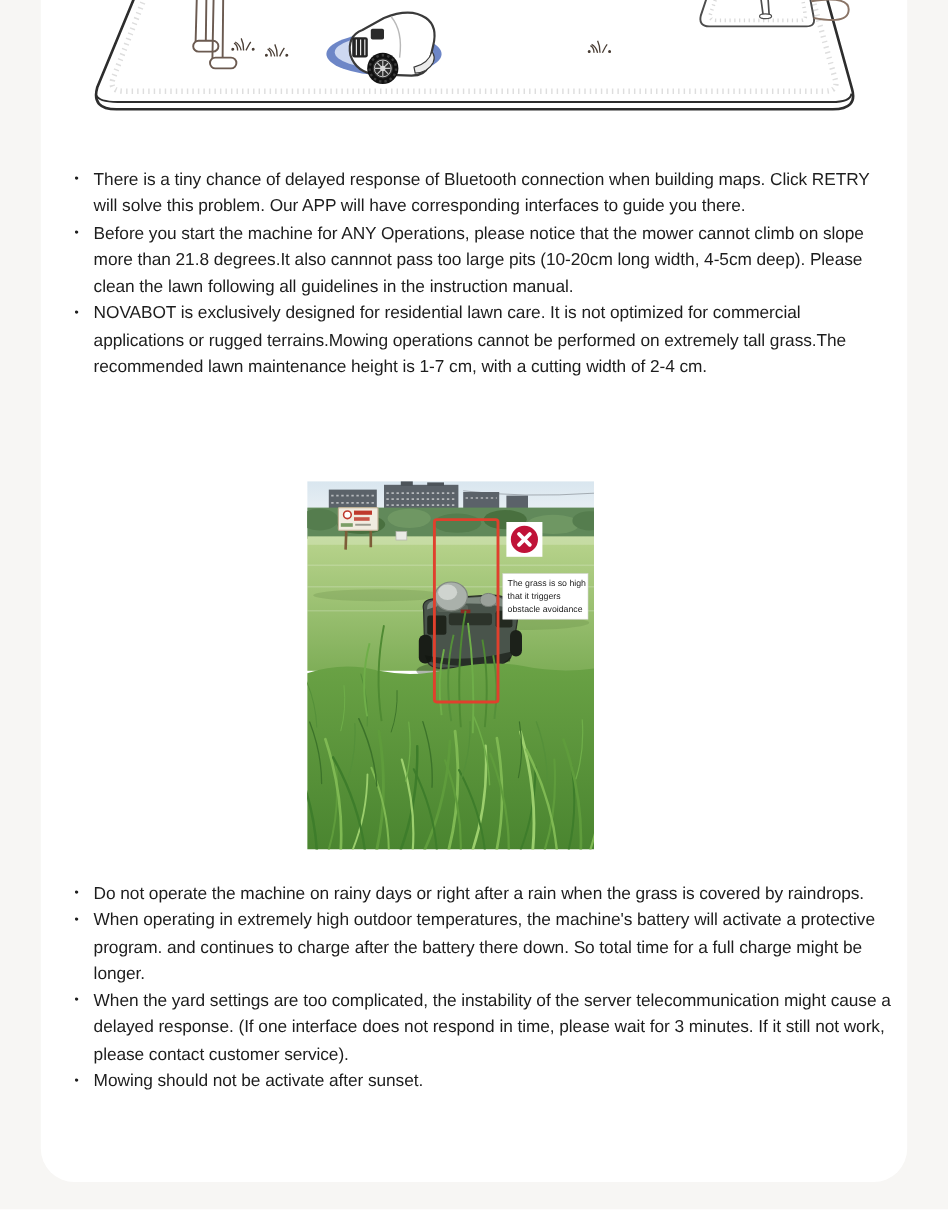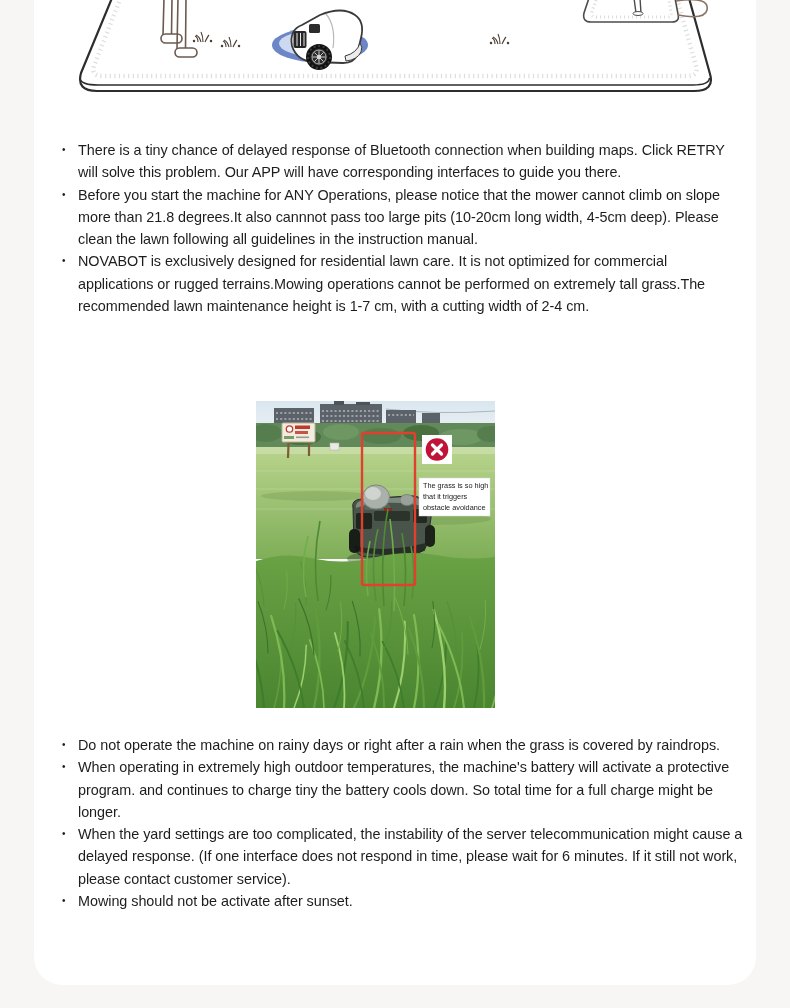--- a/index.html
+++ b/index.html
@@ -266,24 +266,24 @@
     </svg>
   </div>
 
   <div class="notes notes-bottom">
     <div class="li">
       <span class="dot">•</span>
       <span class="li-text">Do not operate the machine on rainy days or right after a rain when the grass is covered by raindrops.</span>
     </div>
     <div class="li">
       <span class="dot">•</span>
-      <span class="li-text">When operating in extremely high outdoor temperatures, the machine's battery will activate a protective program. and continues to charge tiny the battery cools down. So total time for a full charge might be longer.</span>
-    </div>
-    <div class="li">
-      <span class="dot">•</span>
-      <span class="li-text">When the yard settings are too complicated, the instability of the server telecommunication might cause a delayed response. (If one interface does not respond in time, please wait for 6 minutes. If it still not work, please contact customer service).</span>
+      <span class="li-text">When operating in extremely high outdoor temperatures, the machine's battery will activate a protective program. and continues to charge after the battery there down. So total time for a full charge might be longer.</span>
+    </div>
+    <div class="li">
+      <span class="dot">•</span>
+      <span class="li-text">When the yard settings are too complicated, the instability of the server telecommunication might cause a delayed response. (If one interface does not respond in time, please wait for 3 minutes. If it still not work, please contact customer service).</span>
     </div>
     <div class="li">
       <span class="dot">•</span>
       <span class="li-text">Mowing should not be activate after sunset.</span>
     </div>
   </div>
 </div>
 
 </body></html>

